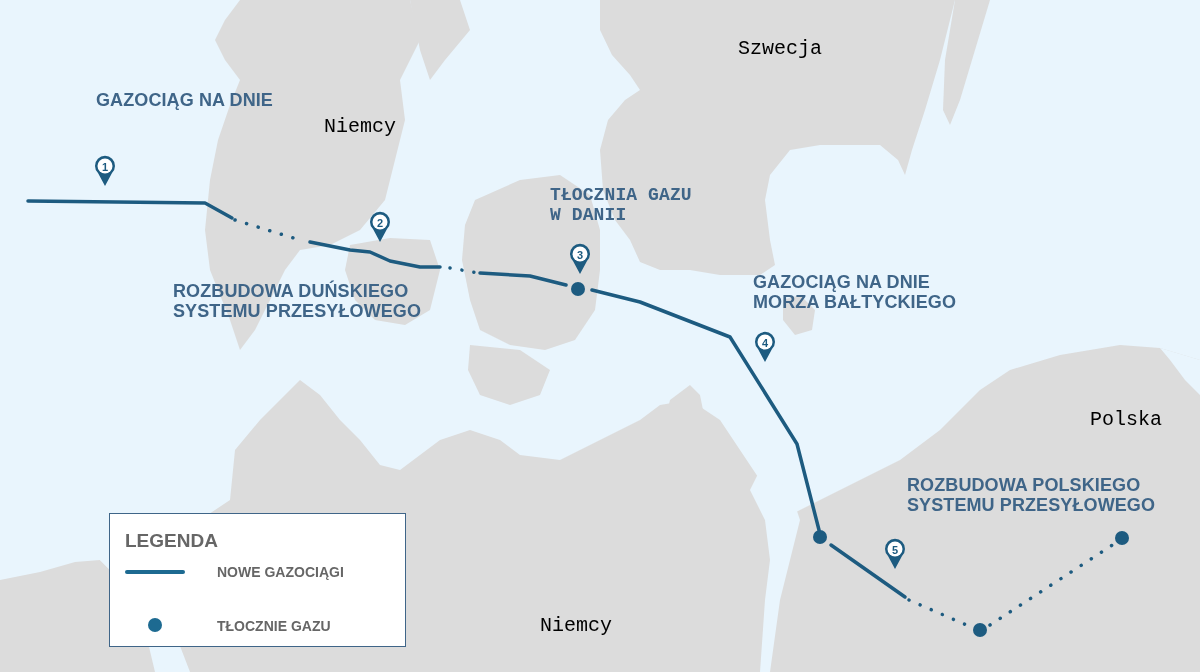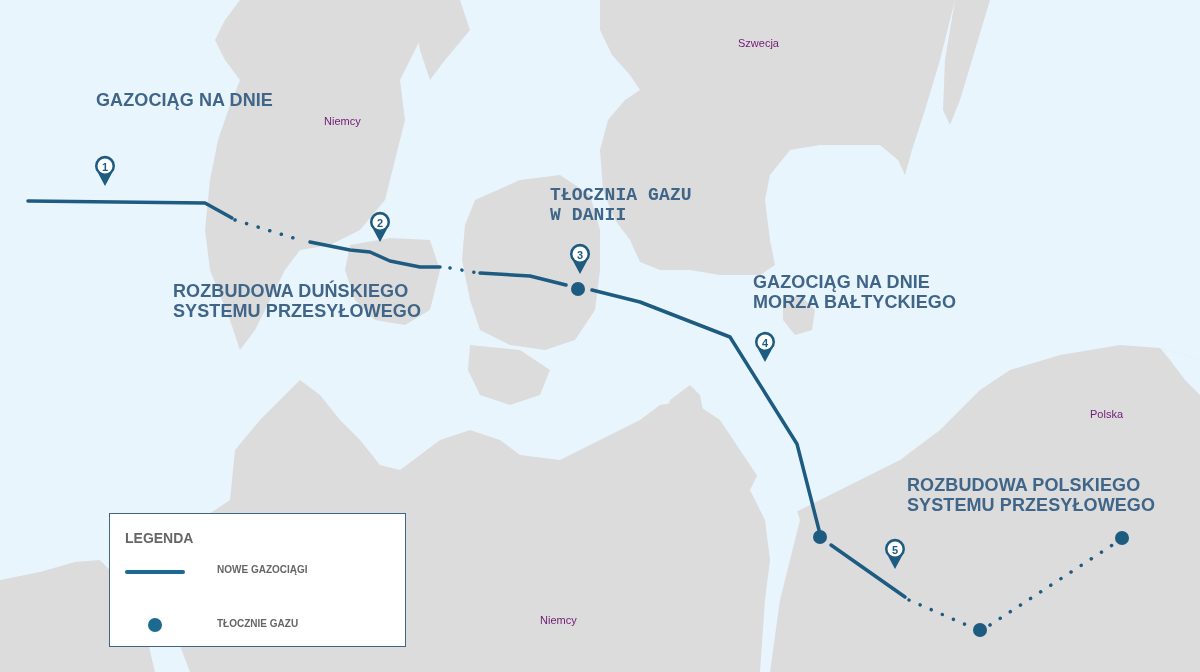--- a/index.html
+++ b/index.html
@@ -5,26 +5,26 @@
     html, body { margin: 0; padding: 0; }
     body { width: 1200px; height: 672px; overflow: hidden; background: #e9f5fd; font-family: "Liberation Sans", sans-serif; }
     #map { position: relative; width: 1200px; height: 672px; }
     #map svg { position: absolute; left: 0; top: 0; }
     .land { fill: #dcdcdc; }
     .sea { fill: #e9f5fd; }
     .pipe-new { fill: none; stroke: #1d5b80; stroke-width: 3.5; stroke-linecap: round; stroke-linejoin: round; }
     .pipe-old { fill: none; stroke: #1d5b80; stroke-width: 3.5; stroke-linecap: round; stroke-dasharray: 0.1 12; }
     .station { fill: #1d5b80; }
     .label-blue { position: absolute; color: #3f6588; font-weight: bold; font-size: 18px; line-height: 20px; letter-spacing: 0.1px; white-space: nowrap; }
-    .label-country { position: absolute; color: #701a75; font-size: 11px; white-space: nowrap; }
+    .label-country { position: absolute; color: #000000; font-size: 20px; white-space: nowrap; font-family: Liberation Mono, monospace; }
     .legend { position: absolute; left: 109px; top: 513px; width: 297px; height: 134px; background: #fff; border: 1.5px solid #3f6588; box-sizing: border-box; }
-    .legend-title { position: absolute; left: 15px; top: 16px; color: #666; font-weight: bold; font-size: 14px; }
+    .legend-title { position: absolute; left: 15px; top: 16px; color: #666; font-weight: bold; font-size: 19px; }
     .legend-row { position: absolute; left: 0; height: 20px; width: 100%; }
     .legend-row .sym { position: absolute; left: 15px; top: 0; width: 60px; height: 20px; }
-    .legend-row .txt { position: absolute; left: 107px; top: 2px; color: #666; font-weight: bold; font-size: 10px; }
+    .legend-row .txt { position: absolute; left: 107px; top: 2px; color: #666; font-weight: bold; font-size: 14px; }
     .sym-line { position: absolute; left: 0; top: 8px; width: 60px; height: 4px; border-radius: 2px; background: #1d6a91; }
     .sym-dots { position: absolute; left: 0; top: 8px; width: 60px; height: 4px; background-image: radial-gradient(circle, #1d6a91 1.6px, transparent 2px); background-size: 9px 4px; background-repeat: repeat-x; }
     .sym-dot { position: absolute; left: 23px; top: 2px; width: 14px; height: 14px; border-radius: 50%; background: #1d6a91; }
   </style>
 </head>
 <body>
 
 <div id="map">
   <svg width="1200" height="672" viewBox="0 0 1200 672">
 

